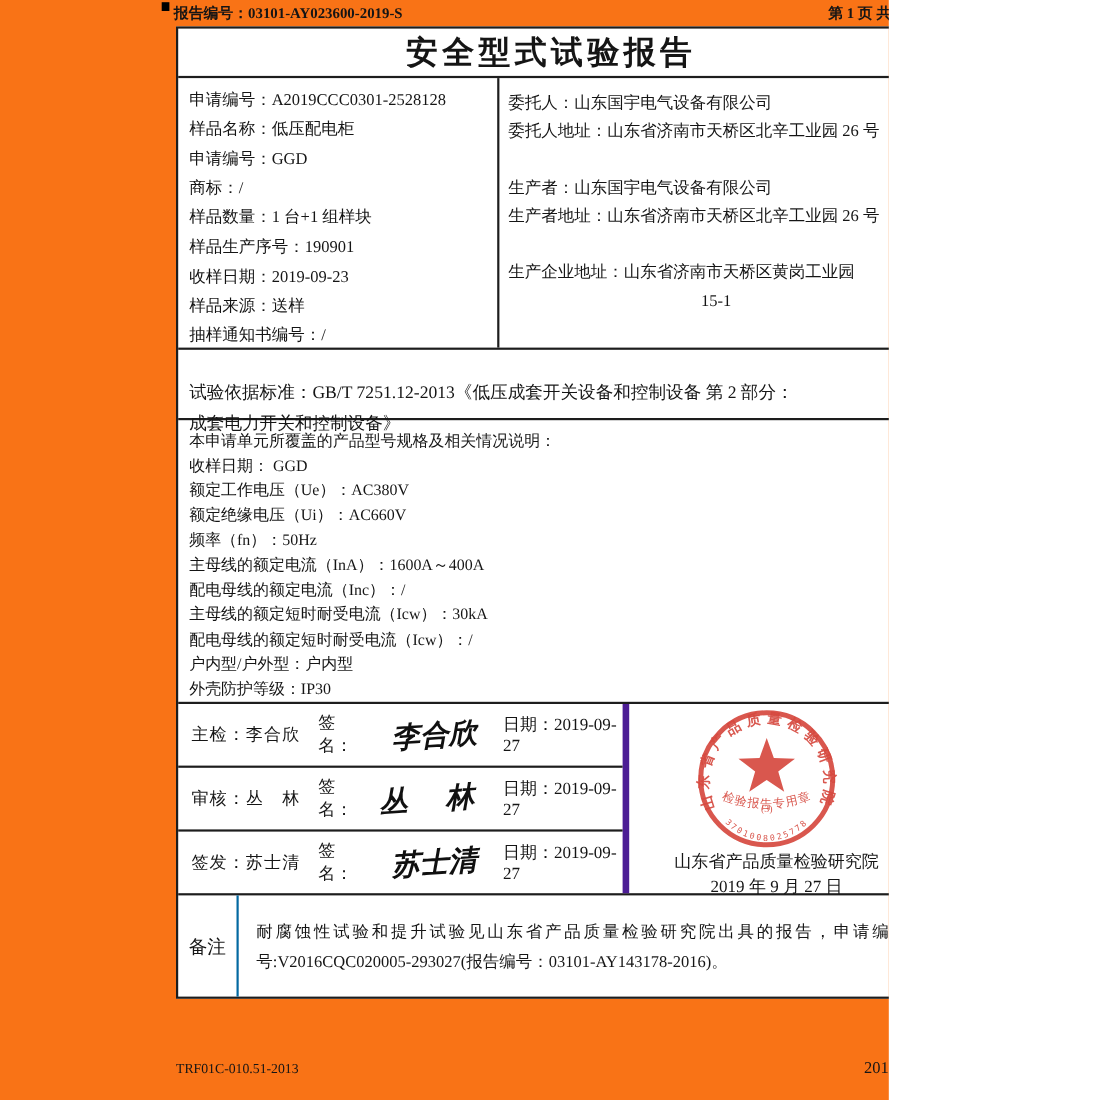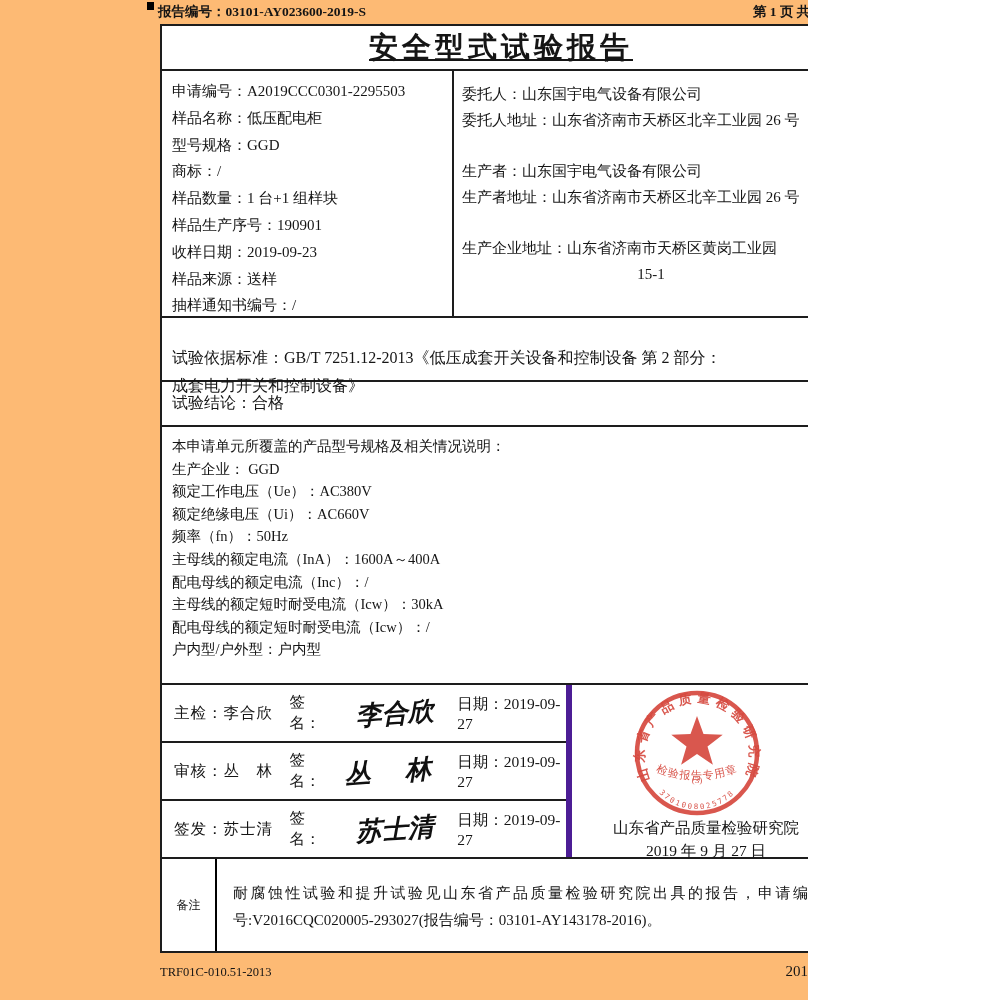--- a/index.html
+++ b/index.html
@@ -3,38 +3,38 @@
 <meta charset="utf-8">
 <style>
   * { box-sizing: border-box; }
   html, body { margin: 0; padding: 0; }
   body {
     width: 1000px; height: 1000px;
     background: #ffffff;
     font-family: "Liberation Serif", "DejaVu Serif", serif;
     color: #151515;
   }
-  .sheet { position: relative; width: 808px; height: 1000px; background: #fdba74; overflow: hidden; }
+  .sheet { position: relative; width: 808px; height: 1000px; background: #f97316; overflow: hidden; }
 
   
   .page-header {
     position: absolute; left: 158px; top: 3px; width: 686px;
     display: flex; justify-content: space-between;
     font-size: 13.5px; font-weight: bold;
   }
   .corner-mark { position: absolute; left: 147px; top: 2px; width: 7px; height: 8px; background: #000; }
 
   
   .doc {
     position: absolute; left: 160px; top: 24px; width: 682px;
     border: 2px solid #1d1d1d; background: #fff;
   }
   .title-row {
     height: 43px; display: flex; align-items: center; justify-content: center;
-    font-size: 29px; font-weight: bold; letter-spacing: 4px; text-decoration: underline;
+    font-size: 29px; font-weight: bold; letter-spacing: 4px;
   }
   .info-row { display: flex; height: 247px; border-top: 2px solid #1d1d1d; }
   .info-left {
     width: 292px; border-right: 2px solid #1d1d1d;
     padding: 7px 4px 0 10px; font-size: 15px; line-height: 26.8px;
   }
   .info-right { flex: 1; padding: 10px 0 0 8px; font-size: 15px; line-height: 26px; }
   .info-group { margin-bottom: 25px; }
   .info-group:last-child { margin-bottom: 0; }
   .line-centered { text-align: center; }
@@ -63,22 +63,22 @@
     transform: rotate(-4deg); margin: 0 4px; color: #101010; white-space: nowrap;
   }
   .handwriting.wide { letter-spacing: 14px; }
   .sig-right { flex: 1; position: relative; }
   .stamp-svg { position: absolute; left: 45px; top: -12px; }
   .stamp-org  { position: absolute; left: 0; right: 0; top: 133px; text-align: center; font-size: 15.5px; }
   .stamp-date { position: absolute; left: 0; right: 0; top: 156px; text-align: center; font-size: 15.5px; }
 
   .remarks-row { border-top: 2px solid #1d1d1d; height: 94px; display: flex; }
   .remarks-label {
-    width: 55px; border-right: 2px solid #000000;
-    display: flex; align-items: center; justify-content: center; font-size: 12px;
+    width: 55px; border-right: 2px solid #0369a1;
+    display: flex; align-items: center; justify-content: center; font-size: 17px;
   }
   .remarks-body { flex: 1; padding: 21px 16px 12px 16px; font-size: 15px; line-height: 27px; }
   .remarks-line1 { letter-spacing: 2.5px; }
 
   .page-footer {
     position: absolute; left: 160px; top: 963px; width: 688px;
     display: flex; justify-content: space-between; align-items: baseline; text-align: right;
   }
   .footer-left { font-size: 12.5px; }
   .footer-right { font-size: 15px; }
@@ -93,23 +93,23 @@
     <span>报告编号：03101-AY023600-2019-S</span>
     <span>第 1 页  共 38 页</span>
   </div>
 
   <div class="doc">
 
     <div class="title-row">安全型式试验报告</div>
 
     <div class="info-row">
       <div class="info-left">
-        <div>申请编号：A2019CCC0301-2295503</div>
+        <div>申请编号：A2019CCC0301-2528128</div>
         <div>样品名称：低压配电柜</div>
-        <div>型号规格：GGD</div>
+        <div>申请编号：GGD</div>
         <div>商标：/</div>
         <div>样品数量：1 台+1 组样块</div>
         <div>样品生产序号：190901</div>
         <div>收样日期：2019-09-23</div>
         <div>样品来源：送样</div>
         <div>抽样通知书编号：/</div>
       </div>
       <div class="info-right">
         <div class="info-group">
           <div>委托人：山东国宇电气设备有限公司</div>
@@ -124,35 +124,33 @@
           <div class="line-centered">15-1</div>
         </div>
       </div>
     </div>
 
     <div class="standard-row">
       <div>试验依据标准：GB/T 7251.12-2013《低压成套开关设备和控制设备 第 2 部分：</div>
       <div>成套电力开关和控制设备》</div>
     </div>
 
-    <div class="conclusion-row">
-      <span>试验结论：合格</span>
-    </div>
 
     <div class="specs-row">
       <div>本申请单元所覆盖的产品型号规格及相关情况说明：</div>
-      <div>生产企业：  GGD</div>
+      <div>收样日期：  GGD</div>
       <div>额定工作电压（Ue）：AC380V</div>
       <div>额定绝缘电压（Ui）：AC660V</div>
       <div>频率（fn）：50Hz</div>
       <div>主母线的额定电流（InA）：1600A～400A</div>
       <div>配电母线的额定电流（Inc）：/</div>
       <div>主母线的额定短时耐受电流（Icw）：30kA</div>
       <div>配电母线的额定短时耐受电流（Icw）：/</div>
       <div>户内型/户外型：户内型</div>
+      <div>外壳防护等级：IP30</div>
     </div>
 
     <div class="sig-section">
       <div class="sig-left">
         <div class="sig-row">
           <span class="sig-role">主检：李合欣</span>
           <span>签名：</span>
           <span class="handwriting">李合欣</span>
           <span>日期：2019-09-27</span>
         </div>

